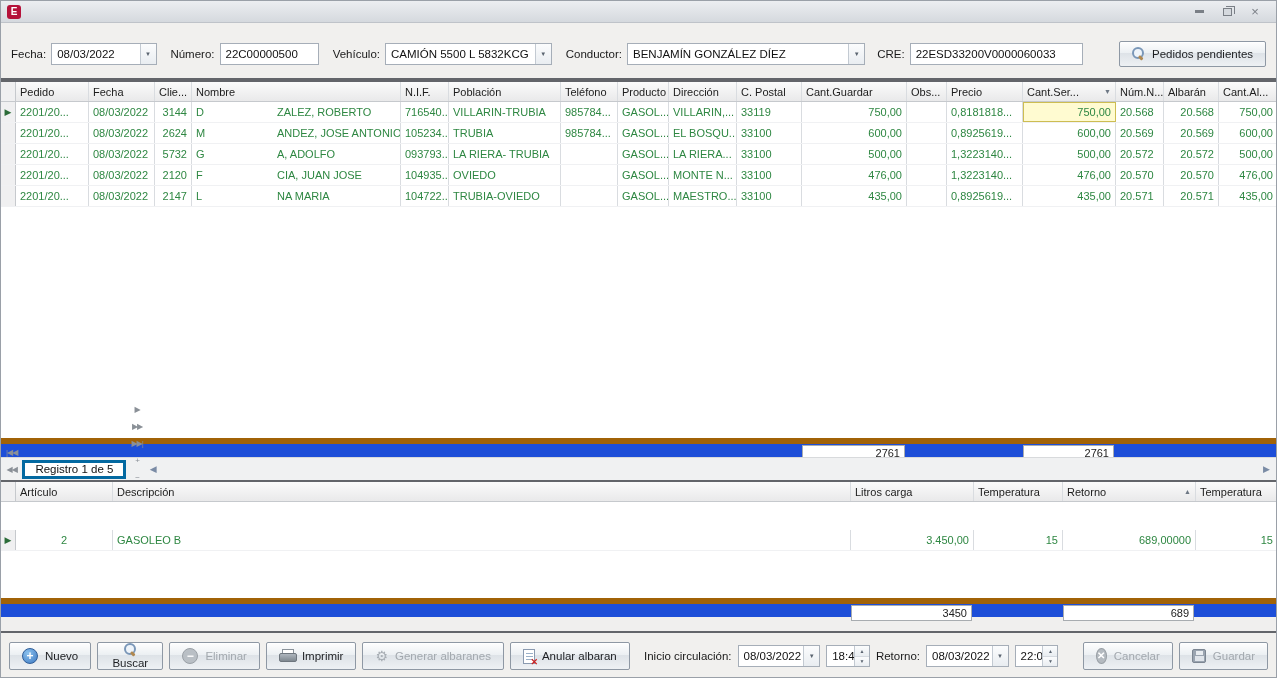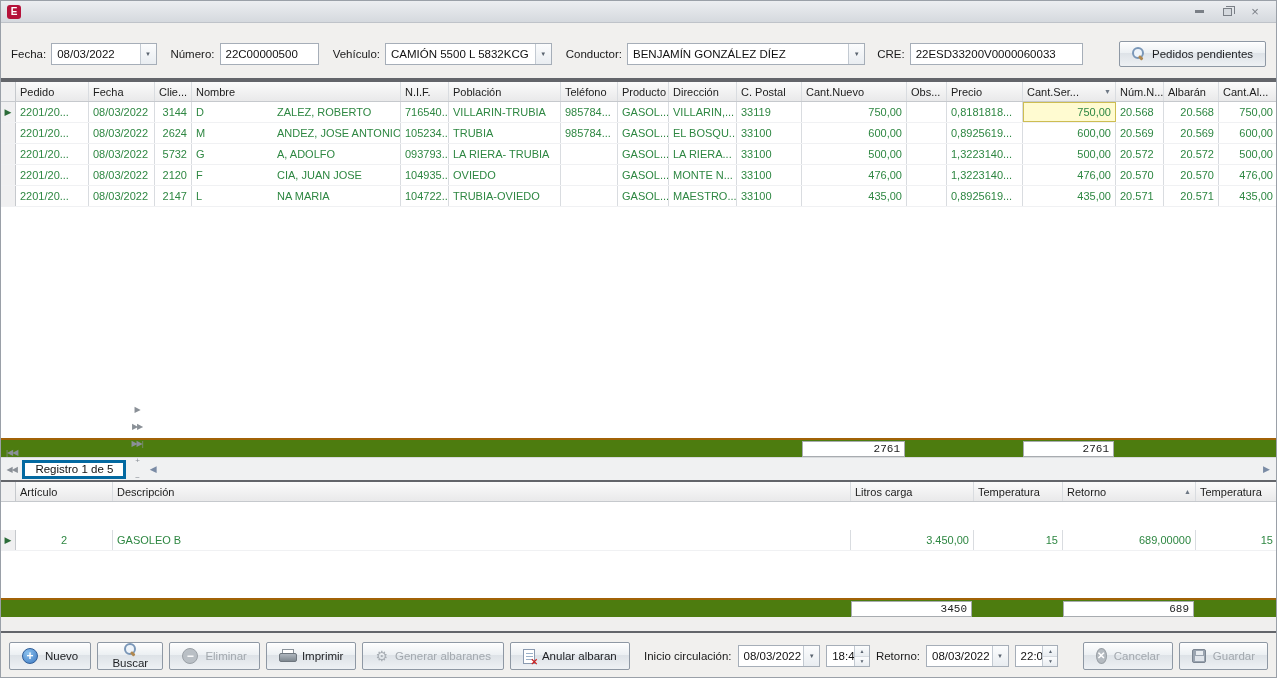--- a/index.html
+++ b/index.html
@@ -65,21 +65,21 @@
   .ghead .gc .sort { margin-left:auto; font-size:7px; color:#6d7784; }
   .gc.sel { width:15px; background:#f0f0f1; border-right:1px solid #c6c9cd; color:#333; font-size:8px; justify-content:center; padding:0; }
   .grow { display:flex; height:21px; flex:none; border-bottom:1px solid #f0f1f3; background:#fff; }
   .grow .gc { color:#2e8742; }
   .grow .gc.right { justify-content:flex-end; }
   .grow .gc.center { justify-content:center; }
   .grow .gc.sel { color:#2b6c38; font-size:9px; }
   .gc .frag { position:absolute; left:85px; }
   .gc.selcell { background:#fffbd1; border:1px solid #cdbd52; }
   .gbody { flex:1; background:#fff; }
-  .gfoot { flex:none; height:19px; background:#4d7c0f; border-top:2px solid #a16207; position:relative;font-family:Liberation Mono, monospace; }
+  .gfoot { flex:none; height:19px; background:#1d4ed8; border-top:6px solid #a16207; position:relative; }
   .sumbox { position:absolute; top:1px; height:16px; background:#fff; border:1px solid #a8acb0; font-size:11px; color:#222;
     display:flex; align-items:center; justify-content:flex-end; padding:0 4px; }
 
   
   .navbar { position:absolute; left:0; width:100%; height:23px; background:#f0f1f2; border-top:1px solid #d8dadc;
     display:flex; align-items:center; padding:0 2px; }
   .navbtn { min-width:16px; height:17px; display:flex; align-items:center; justify-content:center; color:#8a9097;
     font-size:8px; padding:0 3px; letter-spacing:-1px; cursor:default; }
   .navlabel { background:#fff; border:3px solid #0369a1; height:19px; display:flex; align-items:center; padding:0 10px;
     font-size:11.5px; color:#111; margin:0 2px; }
@@ -178,21 +178,21 @@
       <div class="gc" style="width: 51px;">
         <span>Producto</span>
       </div>
       <div class="gc" style="width: 68px;">
         <span>Dirección</span>
       </div>
       <div class="gc" style="width: 65px;">
         <span>C. Postal</span>
       </div>
       <div class="gc" style="width: 105px;">
-        <span>Cant.Nuevo</span>
+        <span>Cant.Guardar</span>
       </div>
       <div class="gc" style="width: 40px;">
         <span>Obs...</span>
       </div>
       <div class="gc" style="width: 76px;">
         <span>Precio</span>
       </div>
       <div class="gc" style="width: 93px;">
         <span>Cant.Ser...</span>
         <span class="sort">▼</span>

